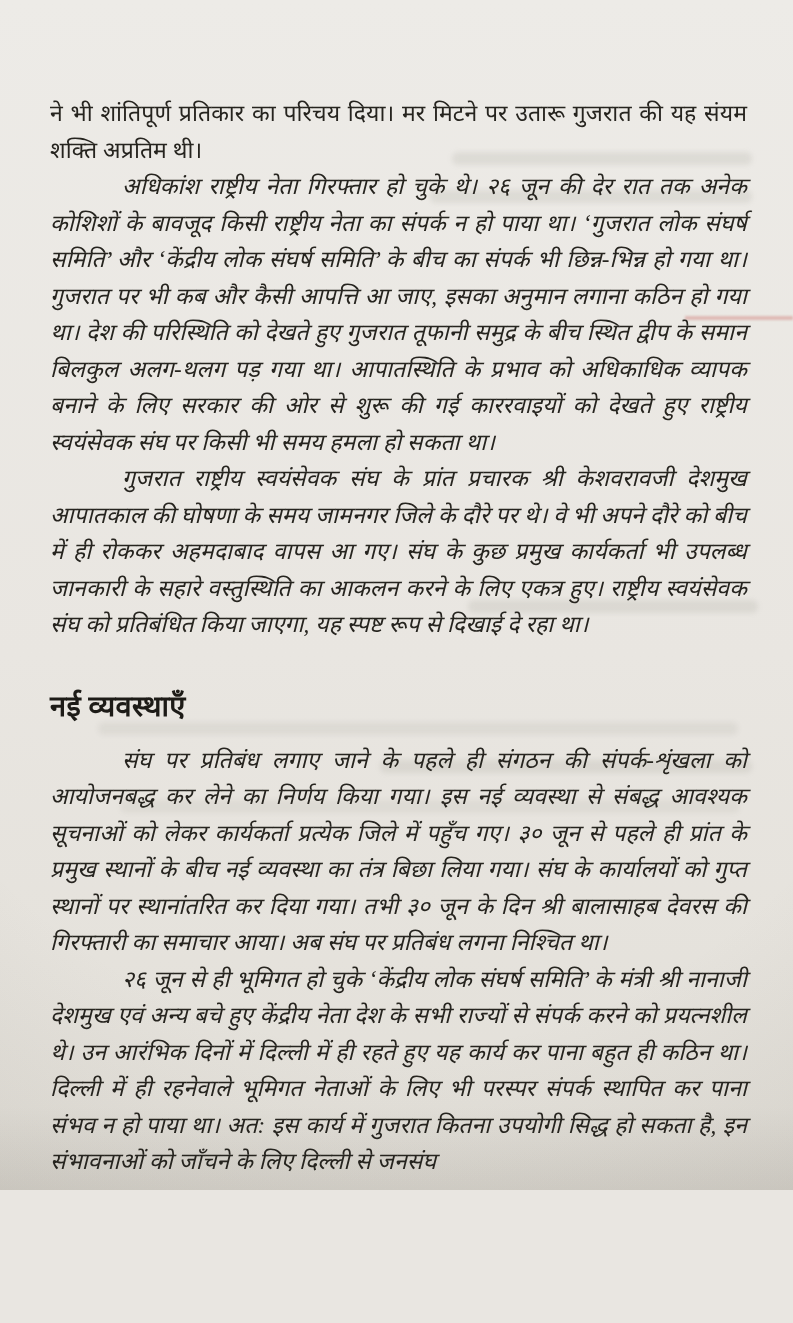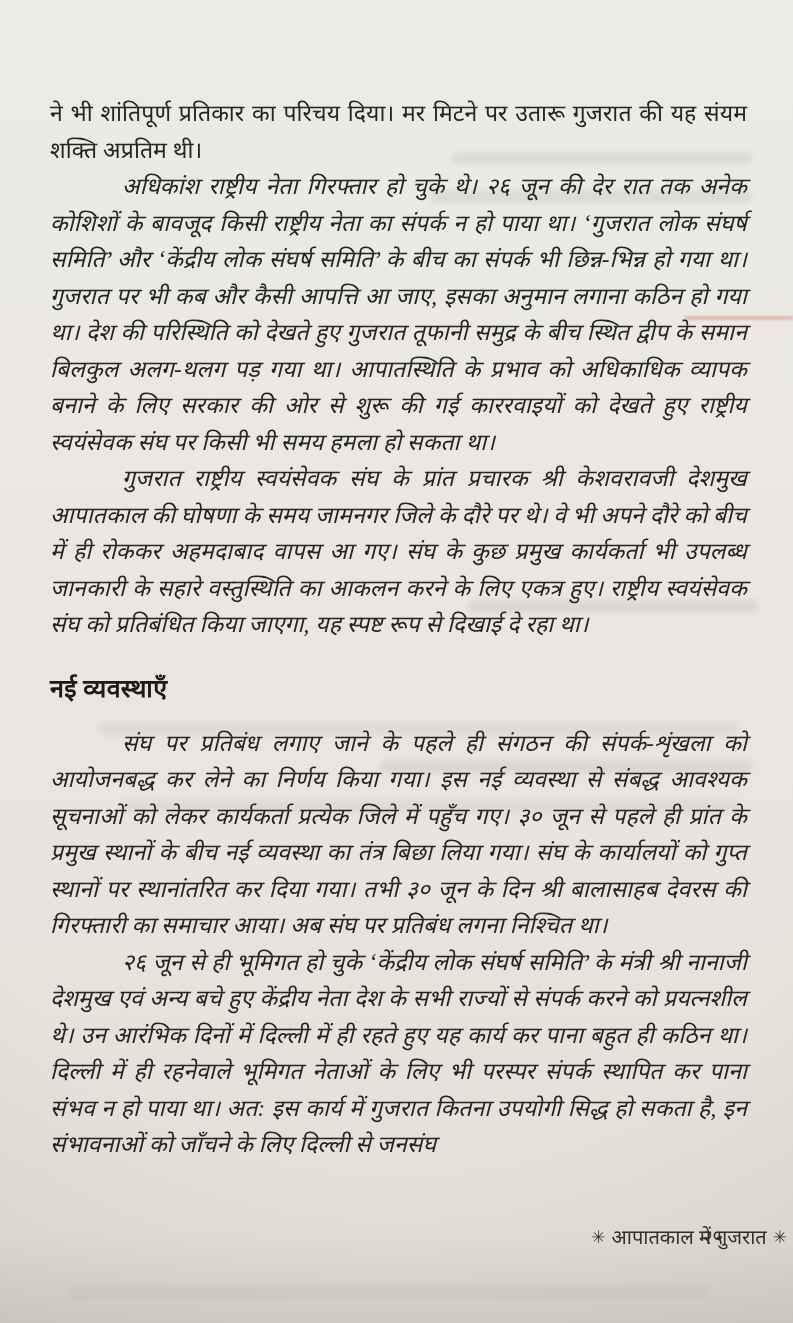--- a/index.html
+++ b/index.html
@@ -4,21 +4,21 @@
 <style>
   html, body {
     margin: 0;
     padding: 0;
     background: #e9e6e1;
     font-family: "Liberation Serif", serif;
   }
   .page {
     position: relative;
     width: 793px;
-    height: 1323px;
+    height: 1190px;
     overflow: hidden;
     background: linear-gradient(180deg, #edebe7 0%, #e9e6e1 55%, #e2dfd8 100%);
     color: #26241f;
   }
   
   .vignette {
     position: absolute;
     inset: 0;
     pointer-events: none;
     background:
@@ -59,22 +59,22 @@
   }
   .para {
     margin: 0;
     font-size: 23px;
     line-height: 36.5px;
     text-align: justify;
     letter-spacing: 0.1px;
   }
   .para.indent { text-indent: 72px; font-style: italic; }
   .heading {
-    margin: 28px 0 20px 0;
-    font-size: 25px;
+    margin: 45px 0 20px 0;
+    font-size: 29px;
     line-height: 34px;
     font-weight: 700;
     letter-spacing: 0.3px;
     color: #1d1b17;
   }
   .footer {
     position: absolute;
     top: 1220px;
     left: 0;
     right: 0;

